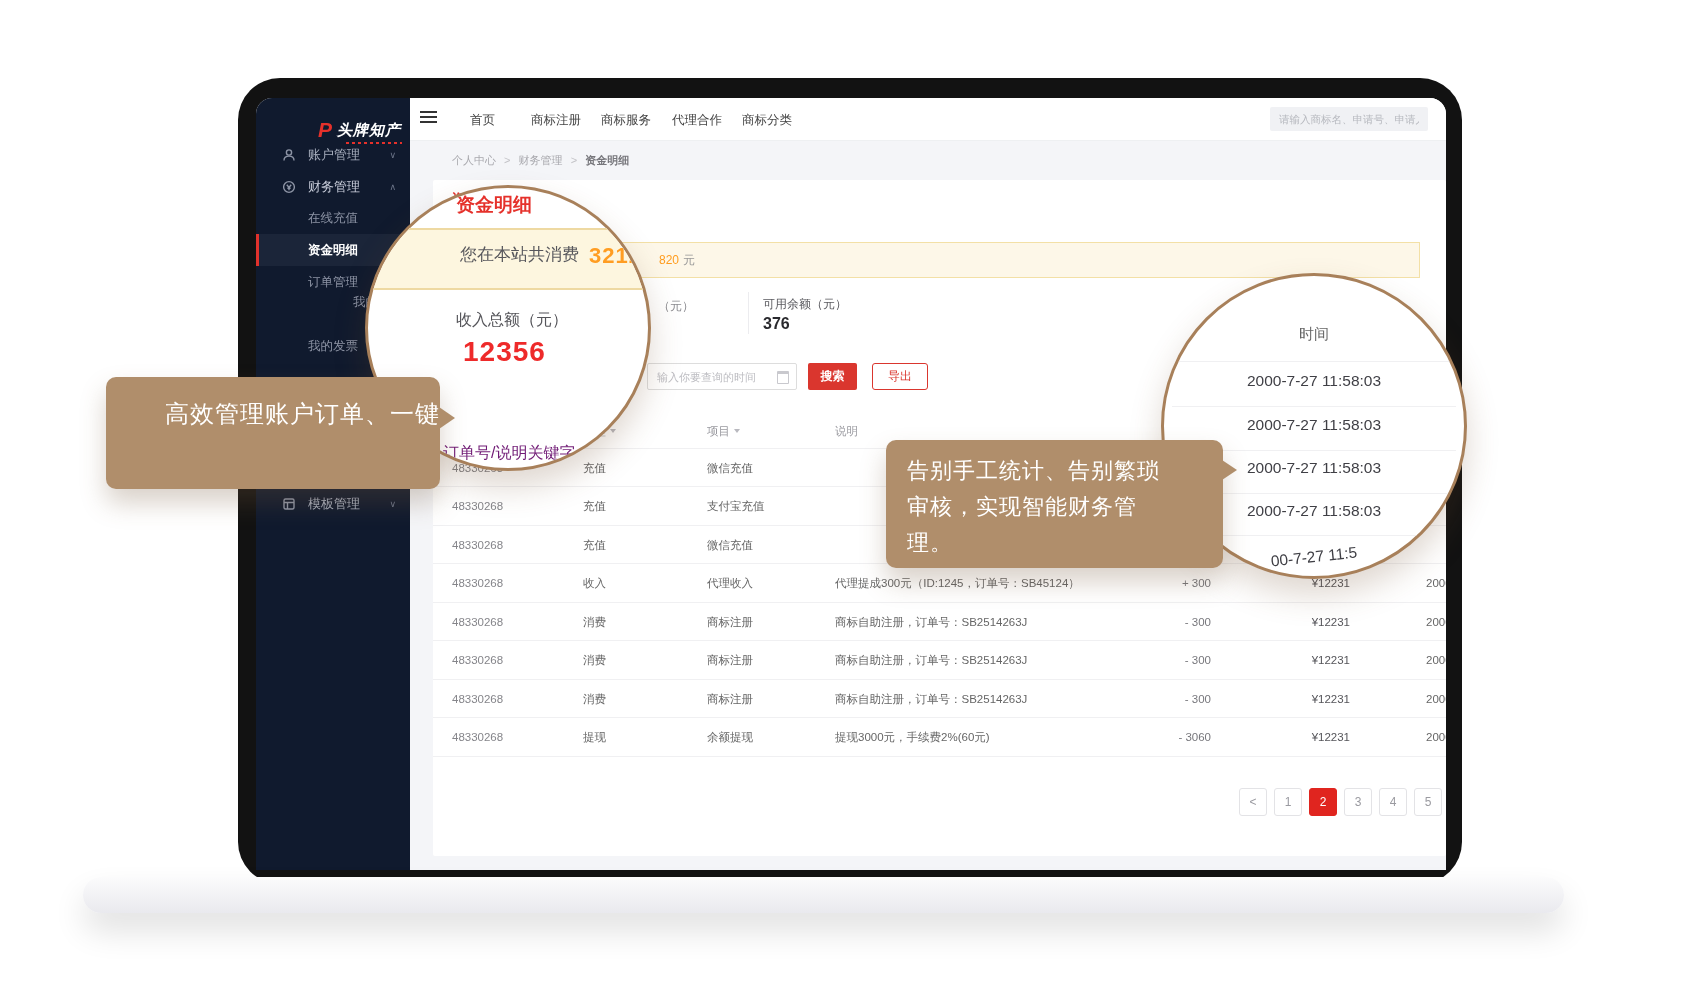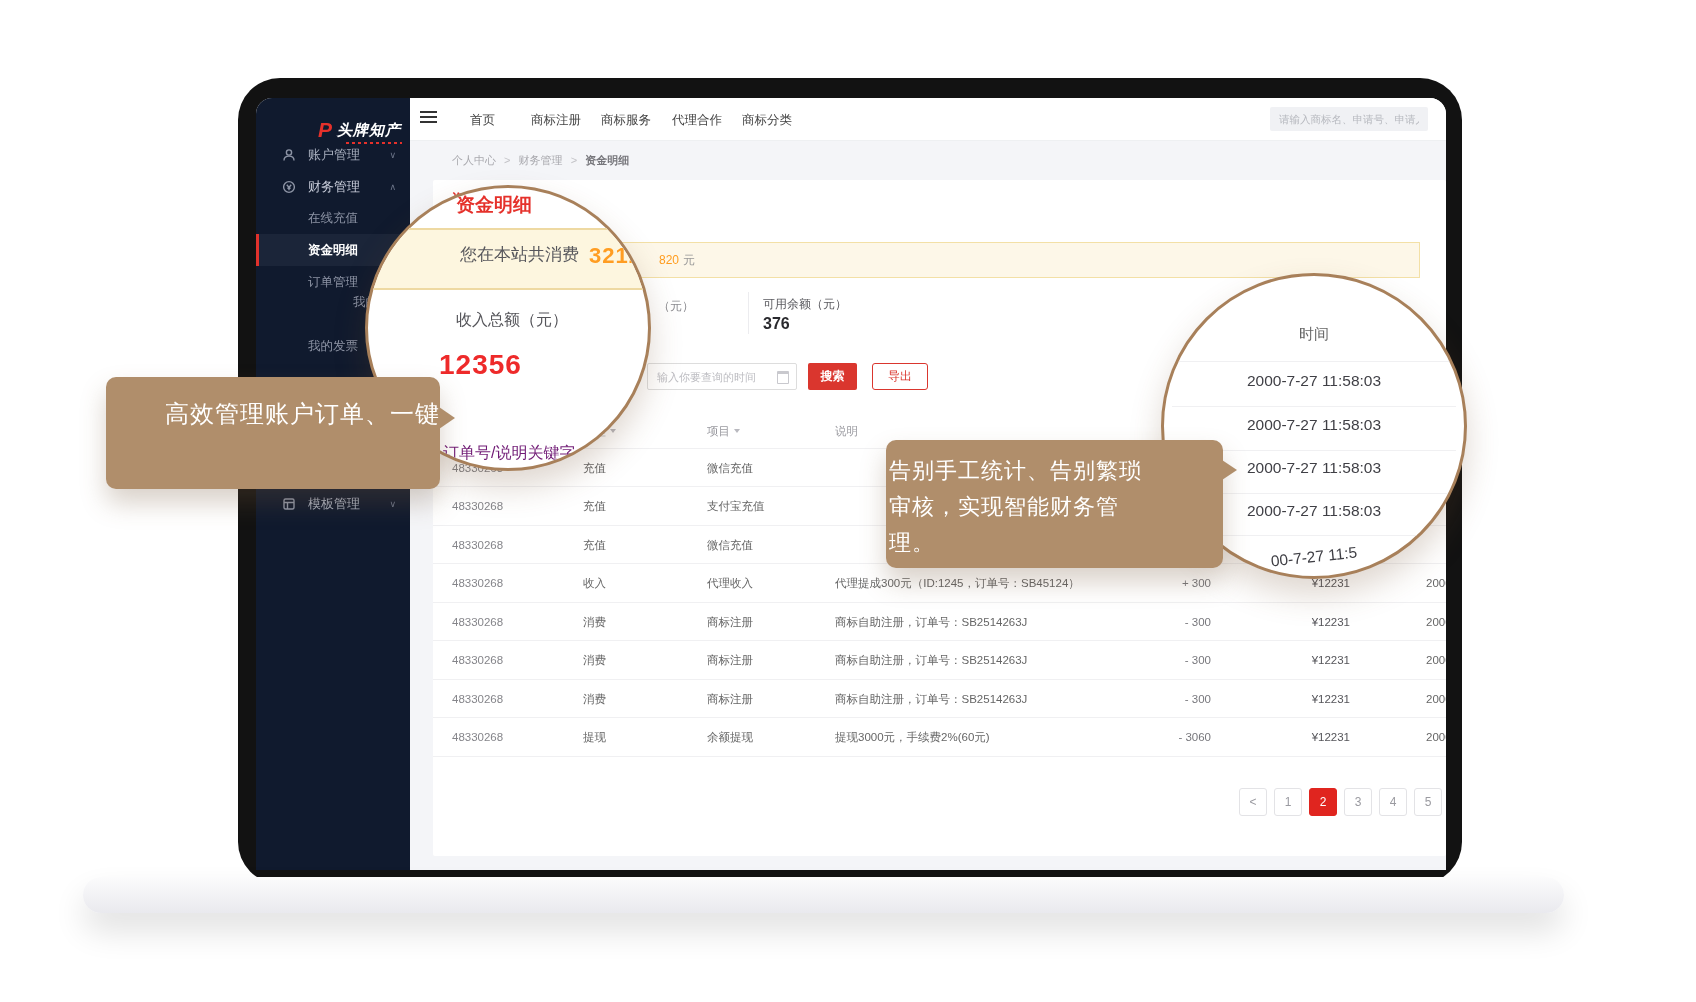--- a/index.html
+++ b/index.html
@@ -89,36 +89,36 @@
   .lens{position:absolute;border-radius:50%;background:#fff;border:3px solid #a8805a;overflow:hidden;
     box-shadow:0 16px 32px rgba(110,75,40,.22), inset 0 0 34px rgba(255,255,255,.9);z-index:40;}
   .lens-left{left:365px;top:185px;width:280px;height:280px;}
   .lens-right{left:1161px;top:273px;width:300px;height:300px;}
   .lz-title{position:absolute;left:88px;top:4px;font-size:19px;font-weight:bold;color:#e5312b;}
   .lz-bar{position:absolute;left:-12px;top:40px;width:310px;height:62px;background:#fdf6df;border:2px solid #eed9a2;box-sizing:border-box;}
   .lz-bar-text{position:absolute;left:92px;top:55px;display:flex;align-items:flex-start;white-space:nowrap;}
   .lz-prefix{font-size:17px;color:#57575c;}
   .lz-bignum{font-size:22px;font-weight:bold;color:#ff9d22;margin-left:10px;letter-spacing:1px;}
   .lz-income-label{position:absolute;left:88px;top:122px;font-size:16px;color:#55555a;}
-  .lz-income-value{position:absolute;left:71px;top:148px;font-size:28px;font-weight:bold;color:#ee2a2a;letter-spacing:1px;margin-top:13px;}
+  .lz-income-value{position:absolute;left:95px;top:148px;font-size:28px;font-weight:bold;color:#ee2a2a;letter-spacing:1px;}
   .lz-order-header{position:absolute;left:75px;top:255px;font-size:16px;color:#701a75;white-space:nowrap;}
   .rz-time-header{position:absolute;left:0;top:49px;width:100%;text-align:center;font-size:15px;color:#666;}
   .rz-sep{position:absolute;left:8px;width:284px;height:1px;background:#f0f0f2;}
   .rz-time{position:absolute;left:0;width:100%;text-align:center;font-size:15.5px;color:#3f3f45;white-space:nowrap;}
   .rz-partial{position:absolute;left:0;top:272px;width:100%;text-align:center;font-size:15.5px;color:#3f3f45;
     transform:rotate(-6deg);white-space:nowrap;}
 
   
   .tip{position:absolute;background:#b08e6b;border-radius:10px;color:#fff;z-index:50;
     box-shadow:0 14px 26px rgba(120,90,60,.28);}
   .tip-left{left:106px;top:377px;width:334px;height:112px;padding:17px 0 0 22px;box-sizing:border-box;
     font-size:24px;line-height:39px;letter-spacing:1px;text-align:right;}
   .tip-left .arrow{position:absolute;right:-15px;top:30px;width:0;height:0;
     border-top:11px solid transparent;border-bottom:11px solid transparent;border-left:16px solid #b08e6b;}
-  .tip-right{left:886px;top:440px;width:337px;height:128px;padding:13px 0 0 3px;box-sizing:border-box;
+  .tip-right{left:886px;top:440px;width:337px;height:128px;padding:13px 0 0 21px;box-sizing:border-box;
     font-size:22px;line-height:36px;letter-spacing:1px;}
   .tip-right .arrow{position:absolute;right:-14px;top:20px;width:0;height:0;
     border-top:10px solid transparent;border-bottom:10px solid transparent;border-left:15px solid #b08e6b;}
 </style>
 </head>
 <body>
 
 <div class="stage">
 
   <div class="laptop-frame"></div>

